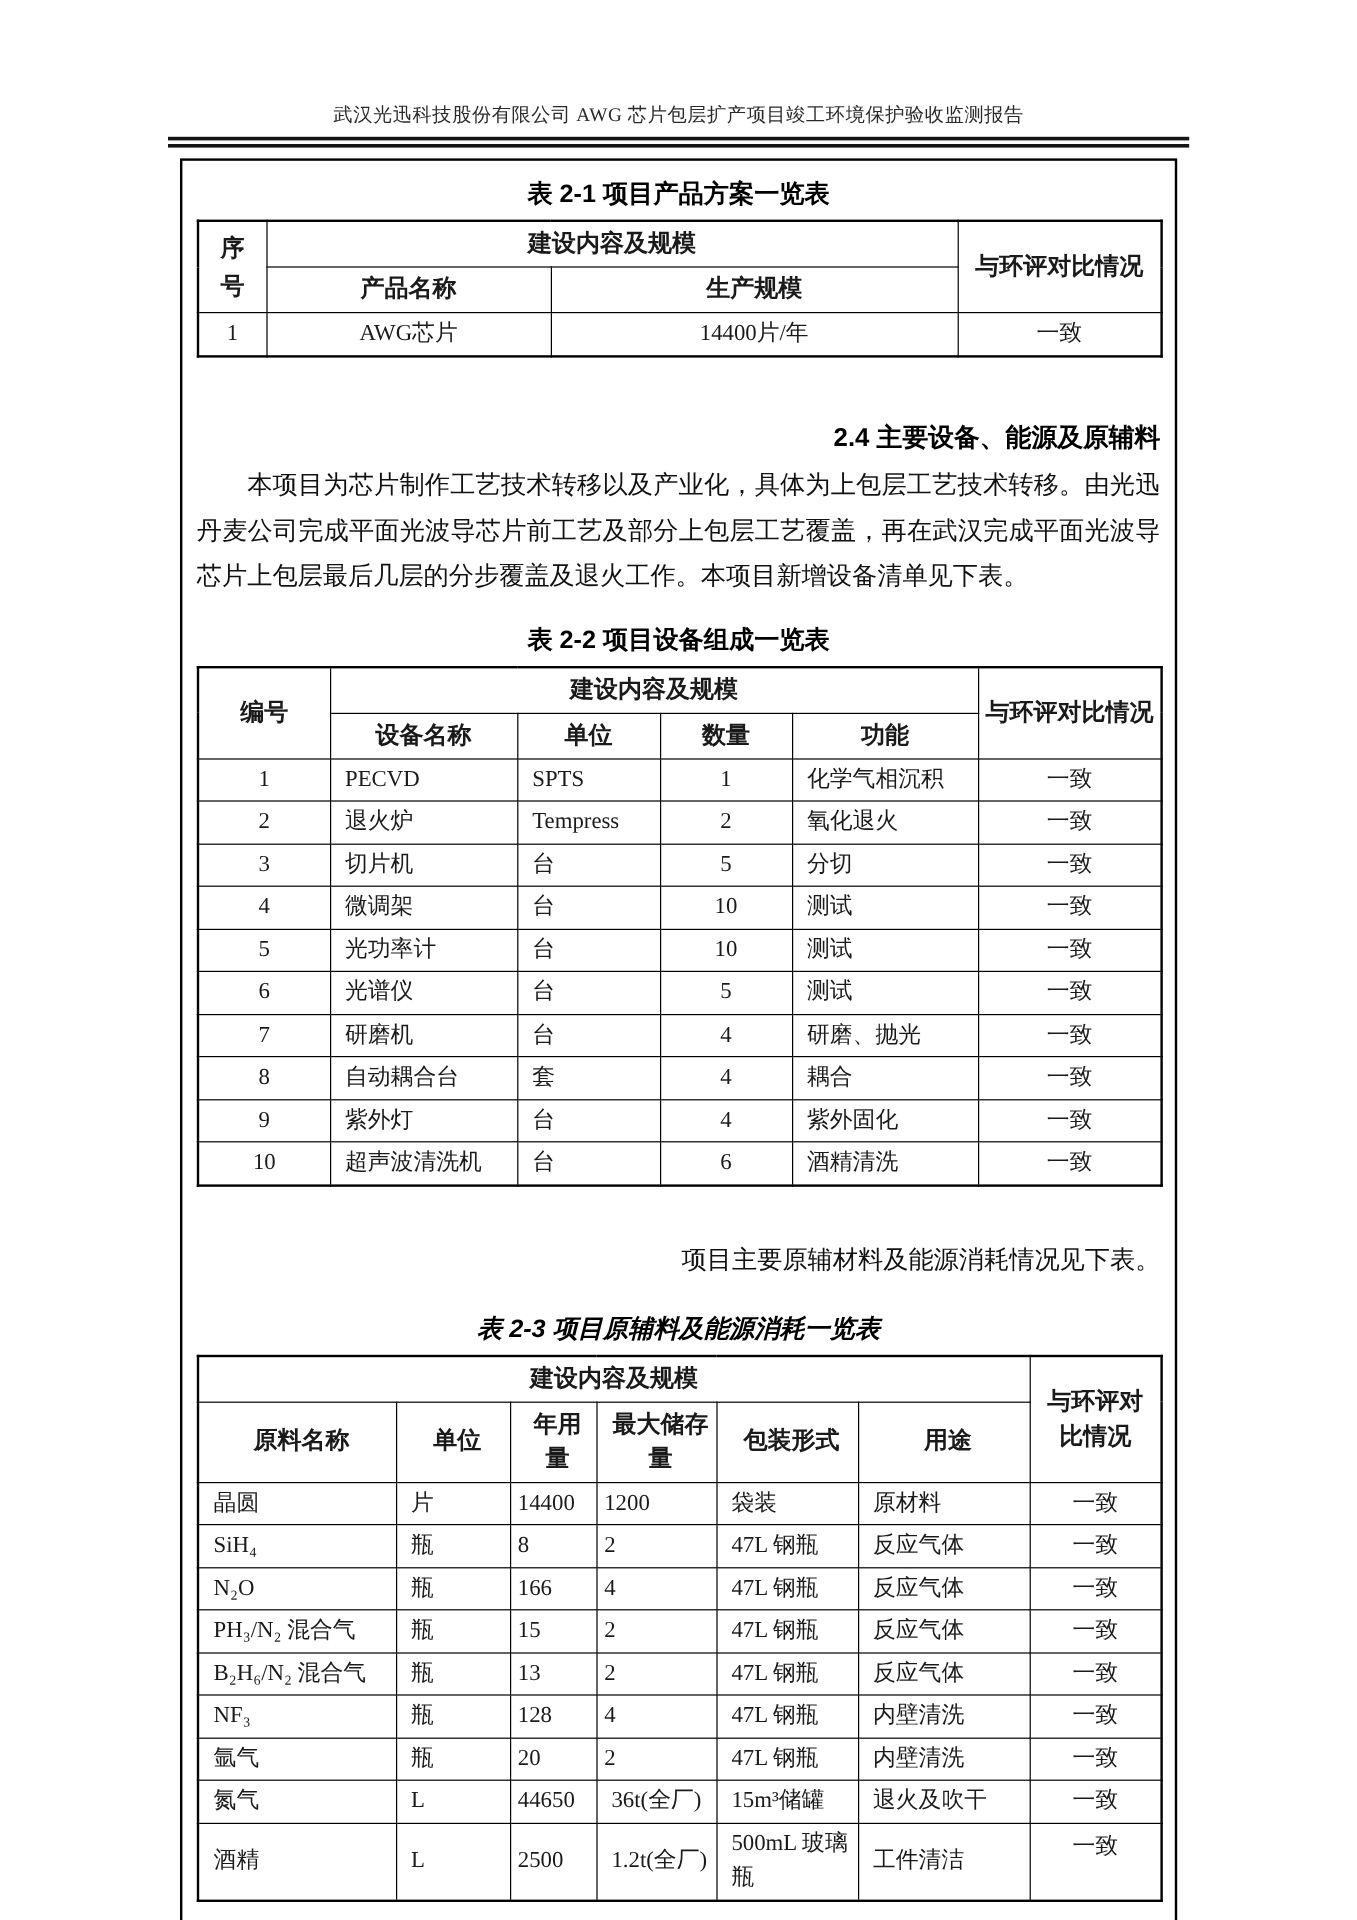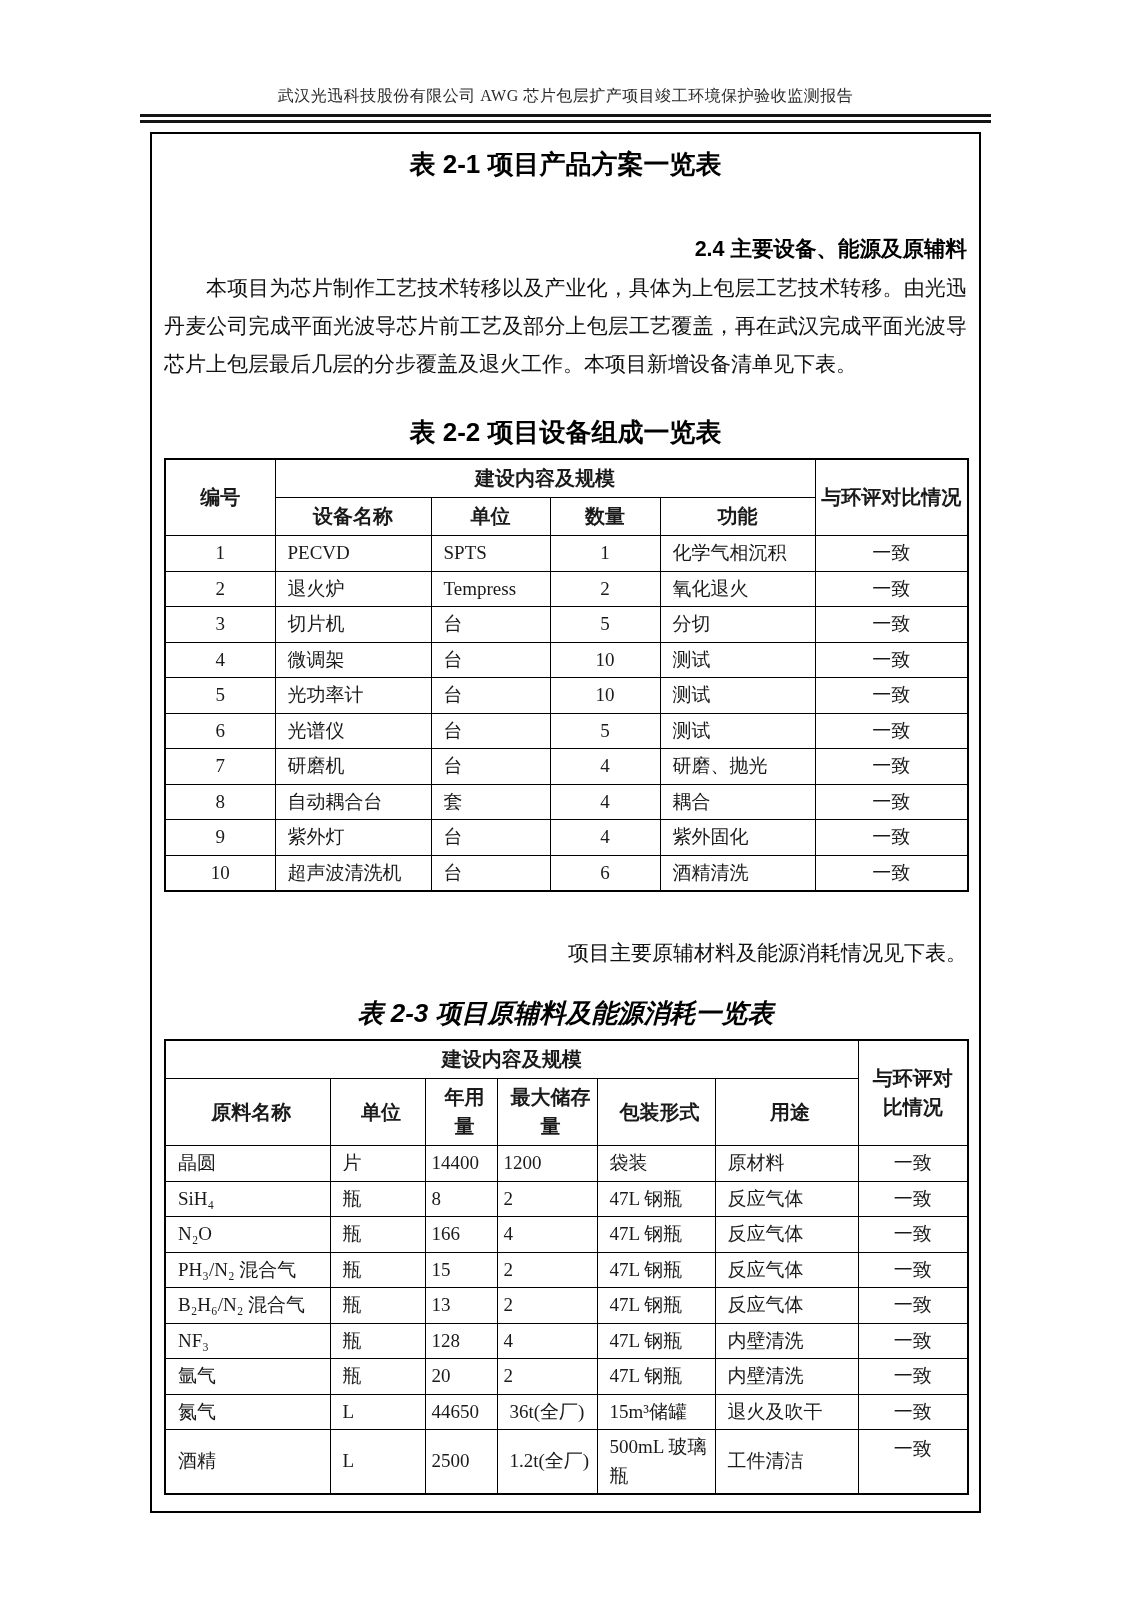--- a/index.html
+++ b/index.html
@@ -14,21 +14,21 @@
   }
   .double-rule {
     margin:7px 140px 0 140px; height:3px;
     border-top:3px solid #141414; border-bottom:3px solid #141414;
   }
   .frame {
     margin:9px 150px 0 150px; border:2px solid #000;
     padding:8px 12px 16px 12px; min-height:1280px; box-sizing:border-box;
   }
   .tbl-title {
-    text-align:center; font-weight:bold; font-size:26px; color:#000;
+    text-align:center; font-weight:bold; font-size:21px; color:#000;
     font-family:"Liberation Sans","DejaVu Sans",sans-serif;
     margin:5px 0 8px 0;
   }
   table.tbl {
     border-collapse:collapse; table-layout:fixed; width:803px; margin:0 auto;
     border:2px solid #000;
   }
   table.tbl th, table.tbl td { border:1.5px solid #000; box-sizing:border-box; }
   table.tbl th {
     font-family:"Liberation Sans","DejaVu Sans",sans-serif;
@@ -46,37 +46,62 @@
   .vwrap { display:inline-block; width:1em; line-height:1.6; }
   .sec {
     font-family:"Liberation Sans","DejaVu Sans",sans-serif;
     font-size:21.5px; font-weight:bold; color:#000; margin:52px 0 0 0;text-align:right;
   }
   .para {
     font-size:21px; line-height:38px; text-align:justify; text-indent:2em;
     margin:6px 0 0 0; color:#111;
   }
   .note { margin-top:42px; text-align:right; }
-  .mt-t22 { margin-top:32px; }
+  .mt-t22 { margin-top:20px; }
   .mt-t23 { margin-top:24px;font-style:italic; }
   .t23 td { height:30px; }
   .t23 tr.tall td { height:56px; }
   .t23 tr.mid td { height:32px; }
 </style>
 </head>
 <body>
 
 <div class="page">
 
   <div class="doc-header">武汉光迅科技股份有限公司 AWG 芯片包层扩产项目竣工环境保护验收监测报告</div>
   <div class="double-rule"></div>
 
   <div class="frame">
 
     <div class="tbl-title">表 2-1 项目产品方案一览表</div>
+    <table class="tbl t21">
+      <colgroup>
+          <col style="width:57px">
+          <col style="width:237px">
+          <col style="width:339px">
+          <col style="width:170px">
+        </colgroup>
+      <tbody>
+        <tr>
+          <th rowspan="2"><span class="vwrap">序号</span></th>
+          <th colspan="2">建设内容及规模</th>
+          <th rowspan="2">与环评对比情况</th>
+        </tr>
+        <tr>
+          <th>产品名称</th>
+          <th>生产规模</th>
+        </tr>
+        <tr>
+          <td class="c">1</td>
+          <td class="c">AWG芯片</td>
+          <td class="c">14400片/年</td>
+          <td class="c">一致</td>
+        </tr>
+      </tbody>
+    </table>
 
     <h2 class="sec">2.4 主要设备、能源及原辅料</h2>
     <p class="para">本项目为芯片制作工艺技术转移以及产业化，具体为上包层工艺技术转移。由光迅丹麦公司完成平面光波导芯片前工艺及部分上包层工艺覆盖，再在武汉完成平面光波导芯片上包层最后几层的分步覆盖及退火工作。本项目新增设备清单见下表。</p>
 
     <div class="tbl-title mt-t22">表 2-2 项目设备组成一览表</div>
     <table class="tbl t22">
       <colgroup>
           <col style="width:110px">
           <col style="width:156px">
           <col style="width:119px">

